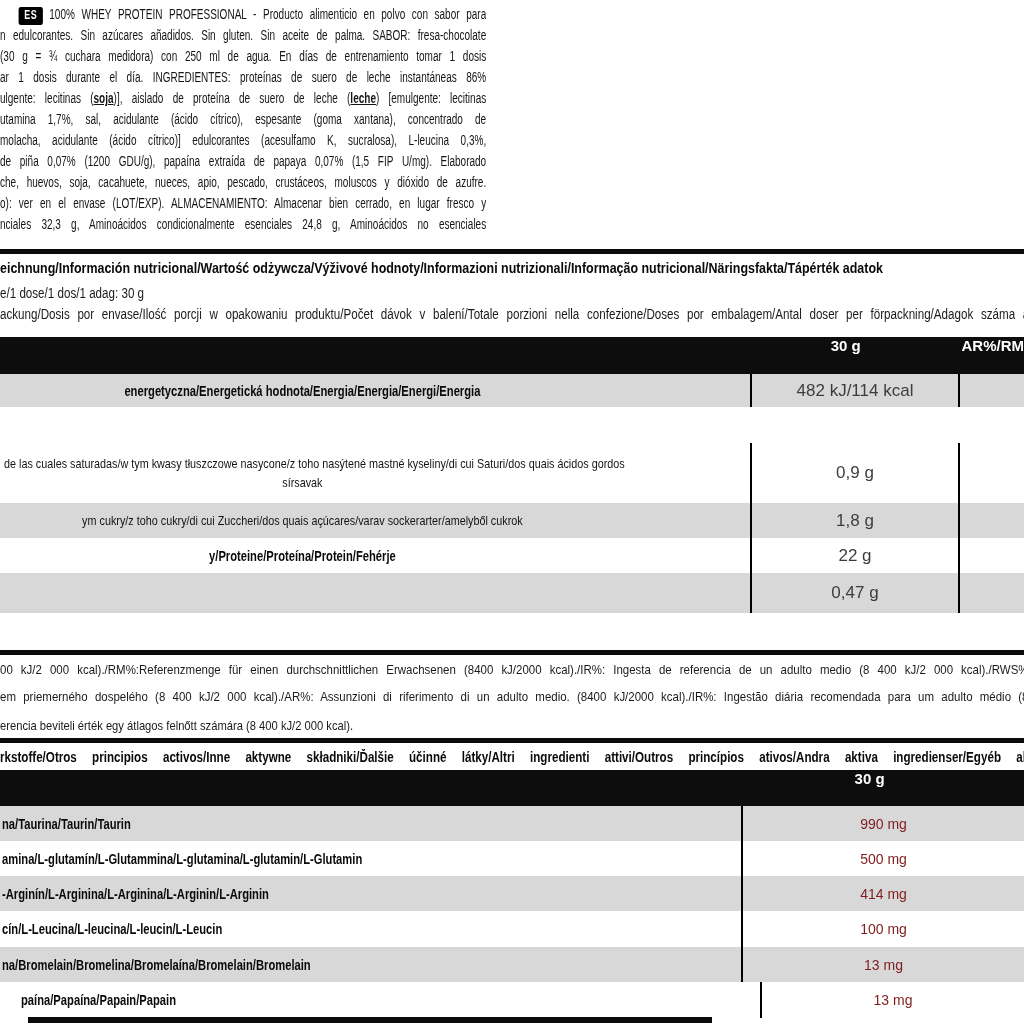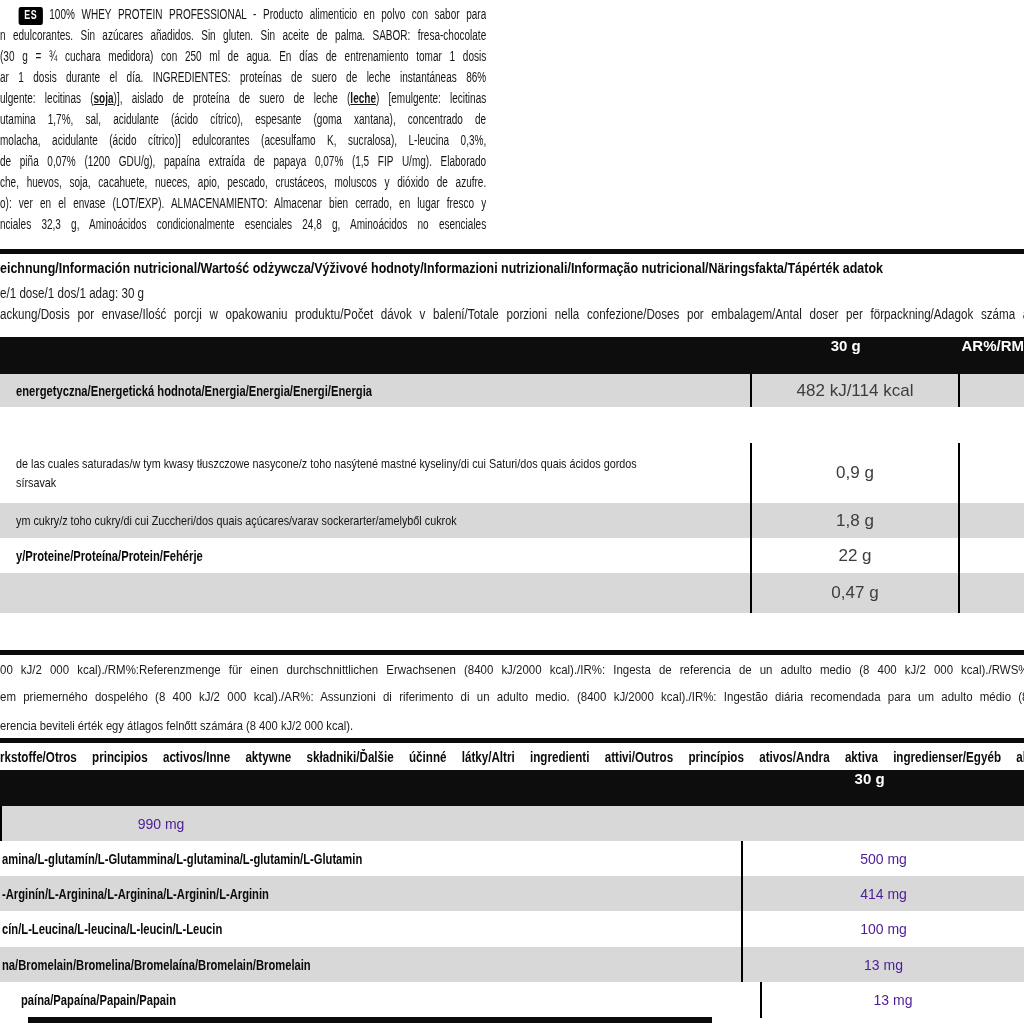--- a/index.html
+++ b/index.html
@@ -44,41 +44,41 @@
   .bar-amount1 { width:210px; text-align:center; font-weight:bold; font-size:15px; }
   .bar-ar { padding-left:12px; font-weight:bold; font-size:15px; white-space:nowrap; }
   .bar-spacer2 { width:741px; }
   .bar-amount2 { width:320px; text-align:center; font-weight:bold; font-size:15px; }
   
   #ntable { position:absolute; top:374px; left:0; width:1024px; }
   .nrow { display:flex; width:1024px; }
   .shade { background:#d8d8d8; }
   .lab {
     flex:0 0 750px; overflow:hidden; display:flex; flex-direction:column;
-    justify-content:center; padding-left:16px;
+    justify-content:center; padding-left:4px;text-align:center;
   }
   .cond { transform:scaleX(0.8); transform-origin:0 50%; white-space:nowrap; }
   .lbold { font-weight:bold; font-size:14px; color:#0a0a0a; }
   .lreg  { font-weight:normal; font-size:13.5px; color:#141414; line-height:19px; }
   .val {
     width:210px; border-left:2px solid #000; border-right:2px solid #000;
     display:flex; align-items:center; justify-content:center;
     font-size:17px; color:#3d3d3d;
   }
   .ar { flex:1; }
   
   #atable { position:absolute; top:806px; left:0; width:1024px; }
   .arow { display:flex; width:1024px; height:35px; }
   .lab2 {
     flex:0 0 741px; overflow:hidden; display:flex; align-items:center; padding-left:2px;
   }
   .val2 {
     width:320px; border-left:2px solid #000;
     display:flex; align-items:center; justify-content:center;
-    font-size:14px; color:#4c1d95;
+    font-size:14px; color:#7f1d1d;
   }
   .abs { position:absolute; left:0; }
 </style>
 </head>
 <body>
 
 <div id="page">
 
   <div id="desc">
     <div class="jline"><span class="es-badge">ES</span> <span>100% WHEY PROTEIN PROFESSIONAL - Producto alimenticio en polvo con sabor para</span></div>
@@ -168,20 +168,23 @@
 
   <div class="abs stretch t-bold14" style="top:749px;">rkstoffe/Otros principios activos/Inne aktywne składniki/Ďalšie účinné látky/Altri ingredienti attivi/Outros princípios ativos/Andra aktiva ingredienser/Egyéb ak</div>
 
   <div class="black-bar" style="top:770px; height:36px;">
     <div class="bar-spacer2"></div>
     <div class="bar-amount2">30 g</div>
   </div>
 
   <div id="atable">
     <div class="arow shade">
+      <div class="lab2">
+          <span class="cond lbold">na/Taurina/Taurin/Taurin</span>
+        </div>
       <div class="val2 shade">990 mg</div>
     </div>
     <div class="arow">
       <div class="lab2">
           <span class="cond lbold">amina/L-glutamín/L-Glutammina/L-glutamina/L-glutamin/L-Glutamin</span>
         </div>
       <div class="val2">500 mg</div>
     </div>
     <div class="arow shade">
       <div class="lab2">

